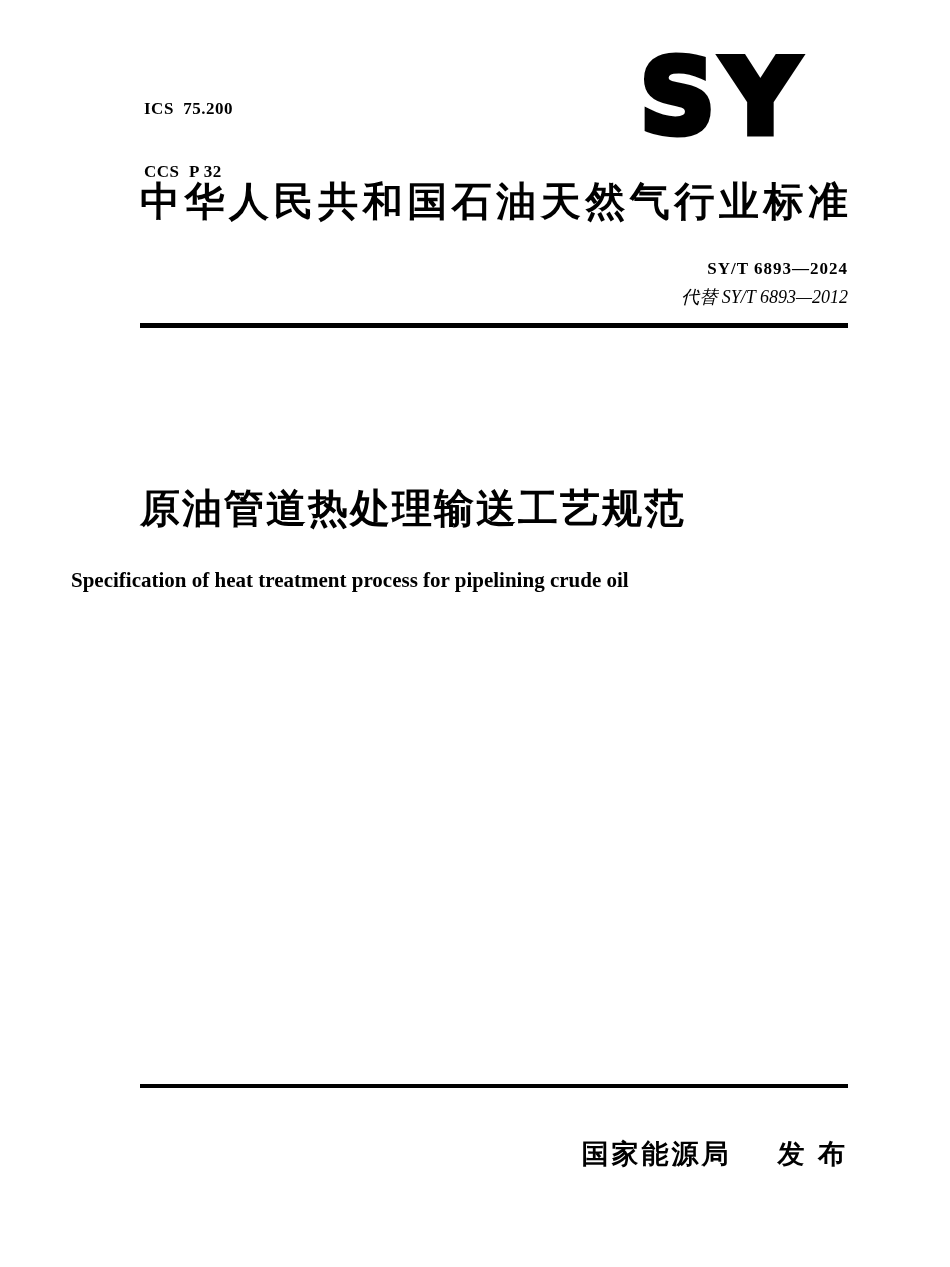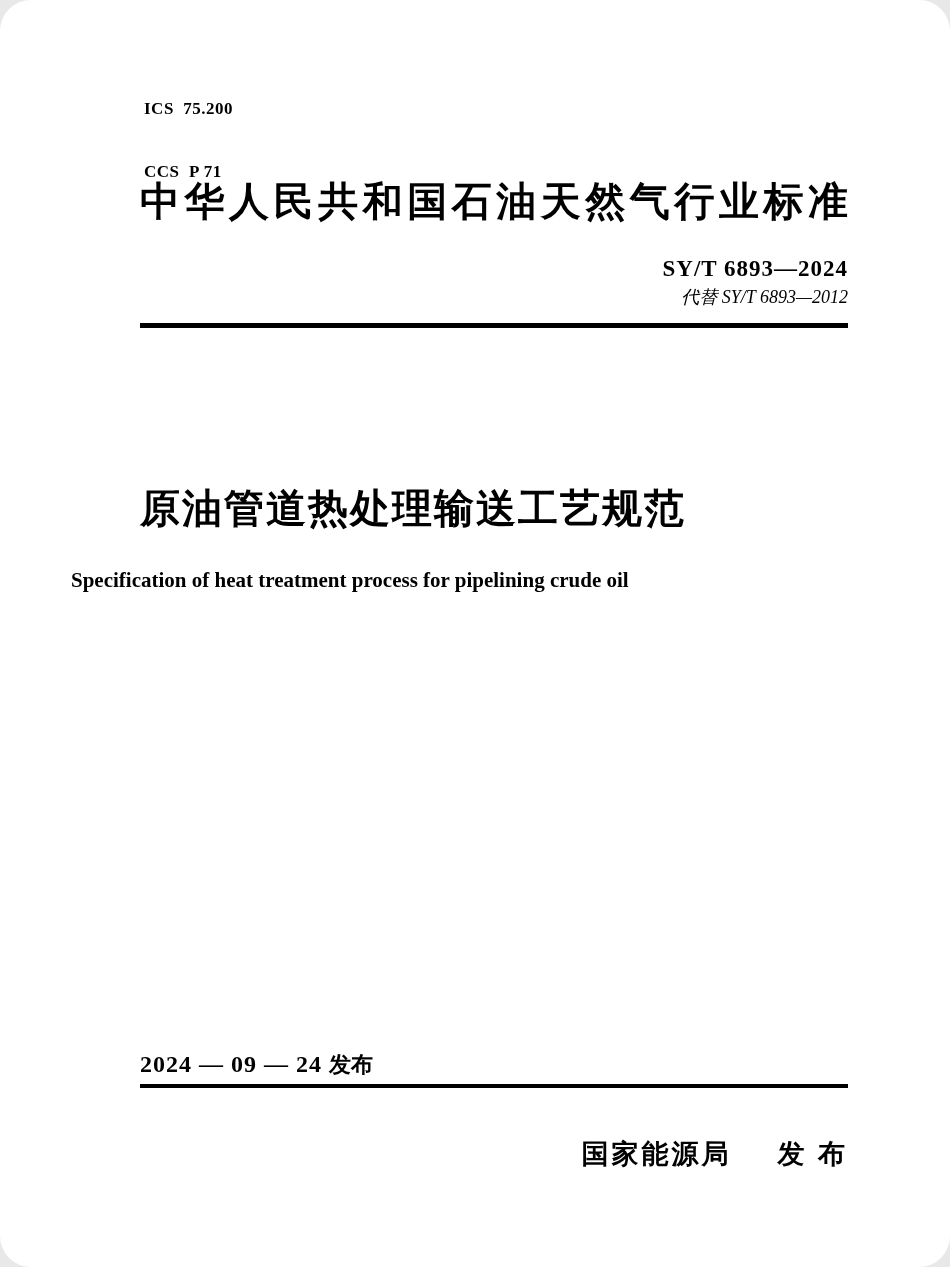--- a/index.html
+++ b/index.html
@@ -7,21 +7,20 @@
   body { font-family: "Liberation Serif", serif; }
 
   .page {
     position: relative;
     width: 950px;
     height: 1267px;
     margin: 0 auto;
     background: #ffffff;
     color: #000000;
     overflow: hidden;
-    border-radius: 31px;
   }
 
   
   .ics-block {
     position: absolute;
     left: 144px;
     top: 56px;
     font-family: "Liberation Serif", serif;
     font-weight: bold;
     font-size: 17px;
@@ -62,21 +61,21 @@
 
   .std-num-block {
     position: absolute;
     right: 102px;
     top: 255px;
     text-align: right;
   }
   .std-num-main {
     font-family: "Liberation Serif", serif;
     font-weight: bold;
-    font-size: 23px;
+    font-size: 17px;
     line-height: 28px;
     letter-spacing: 1px;
   }
   .std-num-replace {
     margin-top: 3px;
     font-family: "Liberation Serif", serif;
     font-weight: normal;
     font-size: 18px;
     line-height: 22px;
     font-style: italic;
@@ -161,41 +160,39 @@
     letter-spacing: 3px;
   }
 </style>
 </head>
 <body>
 
 <div class="page">
 
   <div class="ics-block">
     <div>ICS  75.200</div>
-    <div>CCS  P 71</div>
-  </div>
-
+    <div>CCS  P 32</div>
+  </div>
+
+  <div class="sy-logo">SY</div>
 
   <div class="std-heading">中华人民共和国石油天然气行业标准</div>
 
   <div class="std-num-block">
     <div class="std-num-main">SY/T 6893—2024</div>
     <div class="std-num-replace">代替 SY/T 6893—2012</div>
   </div>
 
   <div class="rule-top"></div>
 
   <div class="title-zh">原油管道热处理输送工艺规范</div>
 
   <div class="title-en">Specification of heat treatment process for pipelining crude oil</div>
 
   <div class="dates-row">
-    <div>
-      <span class="date-num">2024 — 09 — 24</span><span class="date-label">发布</span>
-    </div>
   </div>
 
   <div class="rule-bottom"></div>
 
   <div class="publisher-row">
     <span>国家能源局</span>
     <span>发  布</span>
   </div>
 
 </div>

